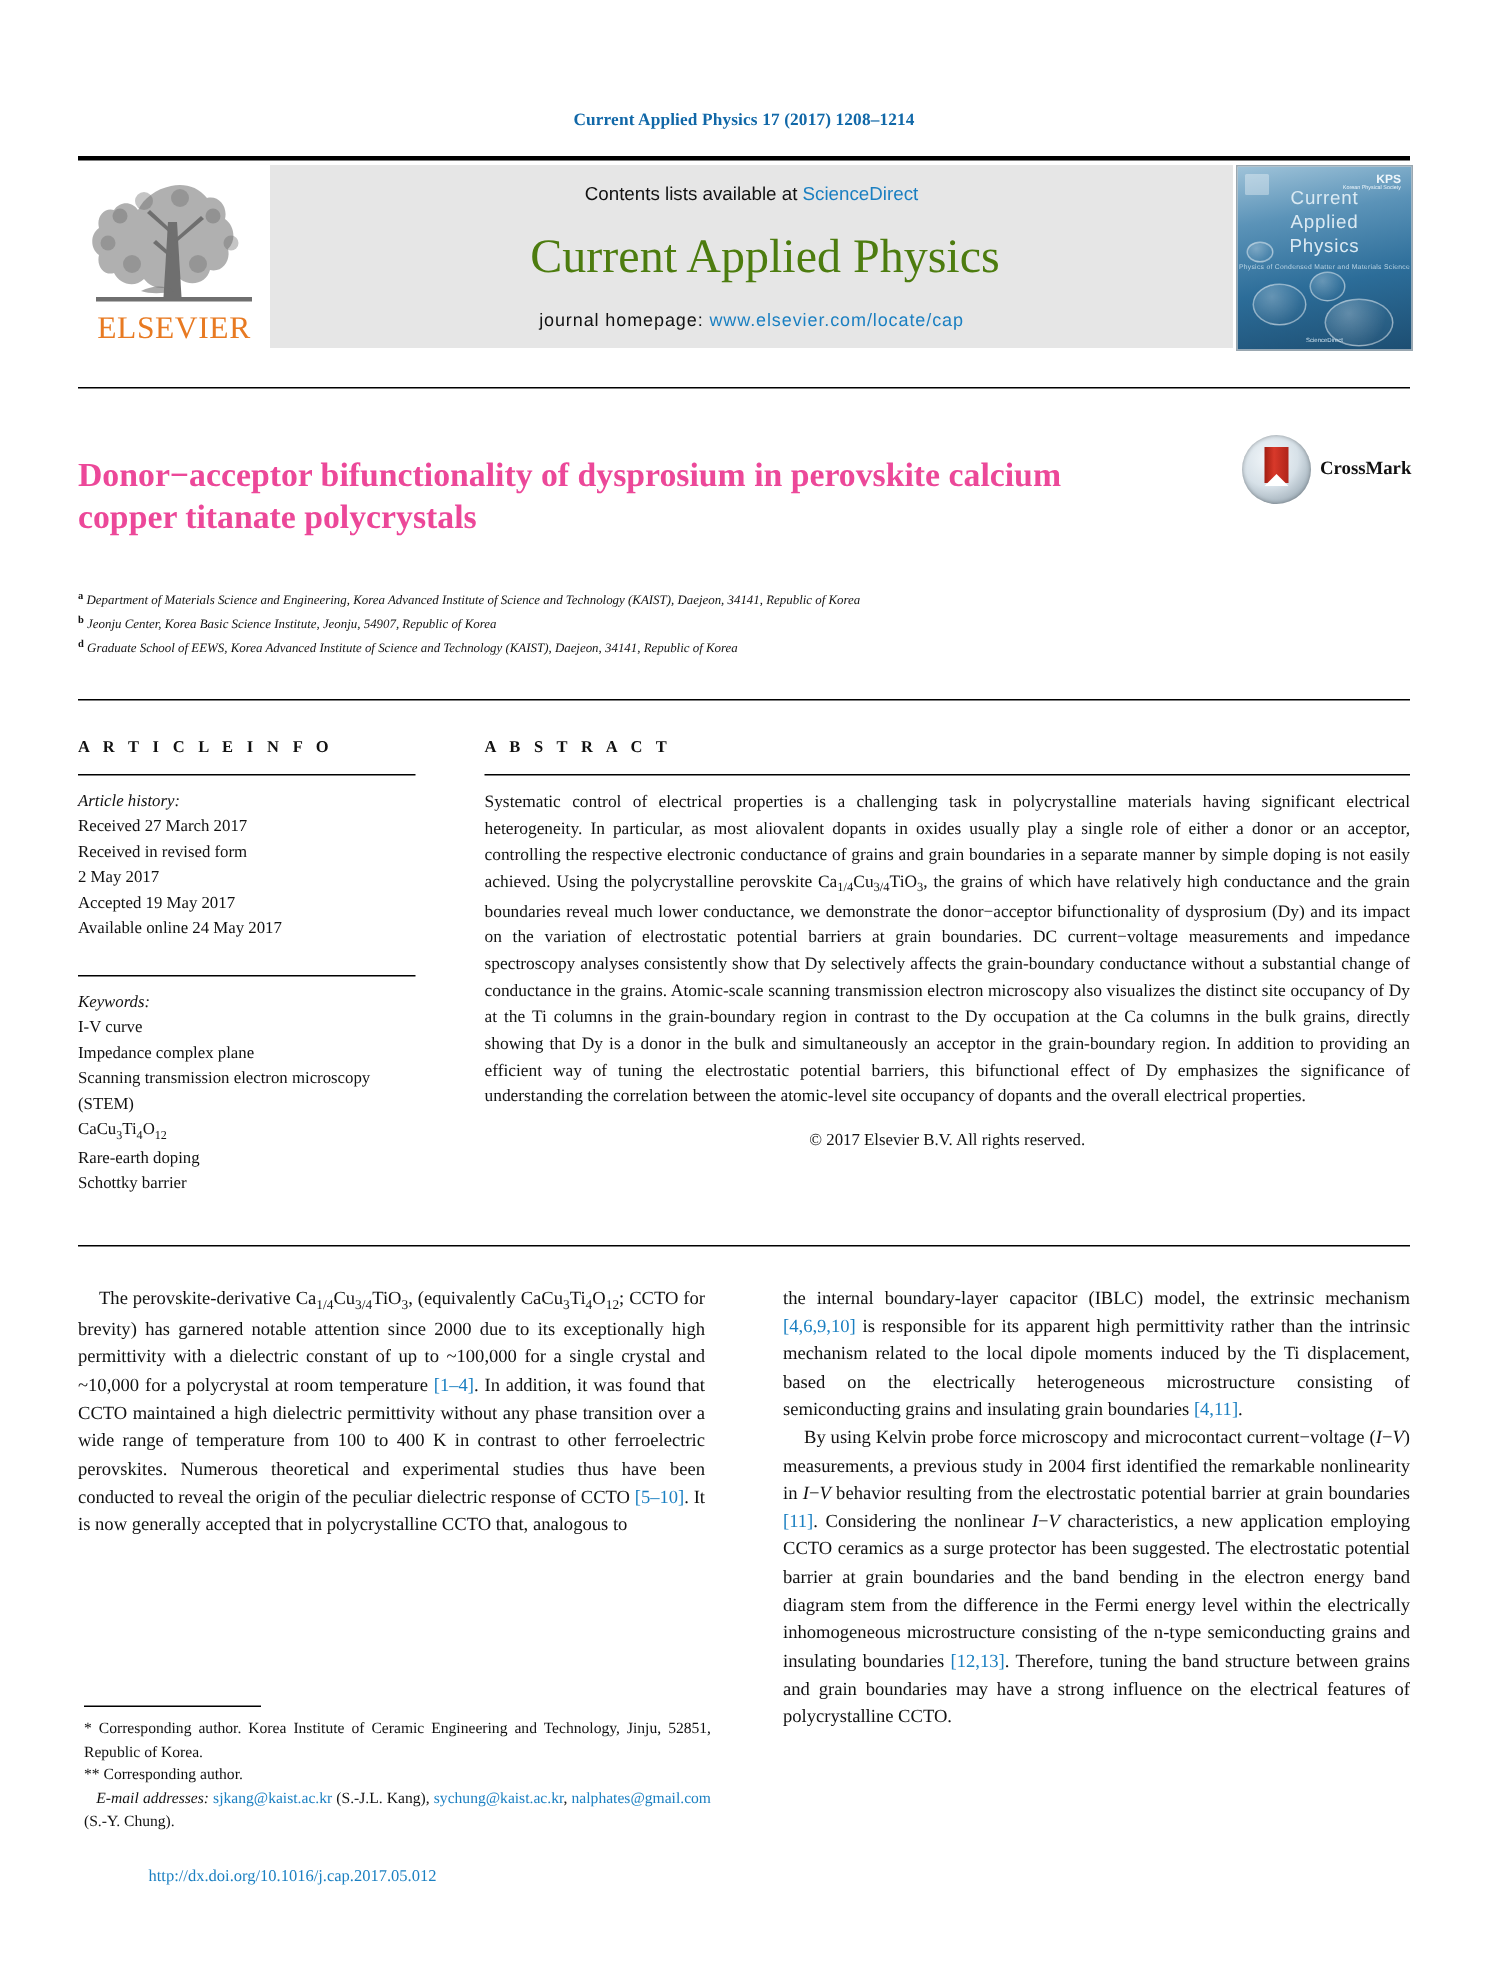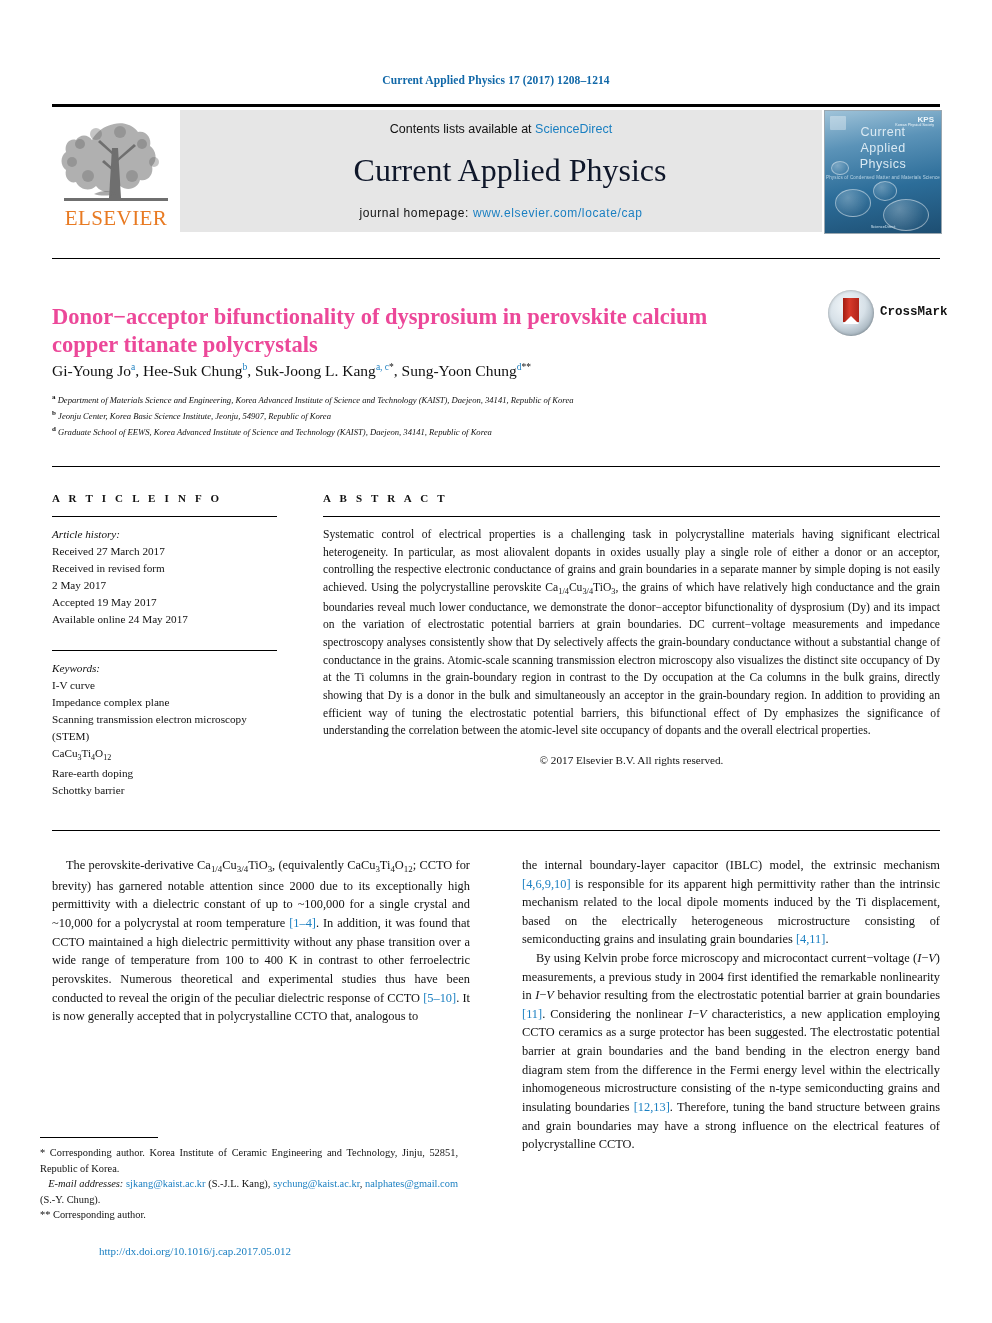--- a/index.html
+++ b/index.html
@@ -99,21 +99,21 @@
     color: #1a7fc1;
   }
   .journal-title {
     position: absolute;
     top: 42px;
     left: 0;
     width: 660px;
     text-align: center;
     font-family: "Liberation Serif", serif;
     font-size: 32px;
-    color: #0f172a;
+    color: #4d7c0f;
   }
   .homepage-line {
     position: absolute;
     top: 96px;
     left: 0;
     width: 642px;
     text-align: center;
     font-family: "Liberation Sans", sans-serif;
     font-size: 12px;
     letter-spacing: 0.6px;
@@ -230,21 +230,21 @@
     position: absolute;
     left: 15px; top: 26px;
     width: 0; height: 0;
     border-left: 8px solid transparent;
     border-right: 8px solid transparent;
     border-bottom: 8px solid #ffffff;
   }
   .crossmark .cm-label {
     position: absolute;
     left: 52px; top: 15px;
-    font-family: Liberation Mono, monospace;
+    font-family: Liberation Serif, serif;
     font-weight: bold;
     font-size: 12.5px;
     color: #111;
   }
 
   .authors {
     position: absolute;
     top: 362px;
     left: 52px;
     width: 820px;
@@ -377,21 +377,21 @@
     text-indent: 14px;
   }
   .para.noind { text-indent: 0; }
   .para + .para { margin-top: 0; }
   .ref { color: #1a7fc1; }
 
   
   .footnotes {
     position: absolute;
     top: 1137px;
-    left: 40px;
+    left: 56px;
     width: 418px;
   }
   .fn-rule {
     width: 118px;
     height: 1px;
     background: #000;
     margin-bottom: 7px;
   }
   .fn {
     font-family: "Liberation Serif", serif;
@@ -483,23 +483,20 @@
 
   <h1 class="article-title">Donor−acceptor bifunctionality of dysprosium in perovskite calcium copper titanate polycrystals</h1>
 
   <div class="crossmark">
     <div class="cm-circle"></div>
     <div class="cm-book"></div>
     <div class="cm-notch"></div>
     <div class="cm-label">CrossMark</div>
   </div>
 
-  <div class="authors">
-    <span>Gi-Young Jo</span><sup>a</sup><span>, </span><span>Hee-Suk Chung</span><sup>b</sup><span>, </span><span>Suk-Joong L. Kang</span><sup>a, c</sup><sup class="blk">*</sup><span>, </span><span>Sung-Yoon Chung</span><sup>d</sup><sup class="blk">**</sup>
-  </div>
 
   <div class="affils">
     <div><sup>a</sup> <span>Department of Materials Science and Engineering, Korea Advanced Institute of Science and Technology (KAIST), Daejeon, 34141, Republic of Korea</span></div>
     <div><sup>b</sup> <span>Jeonju Center, Korea Basic Science Institute, Jeonju, 54907, Republic of Korea</span></div>
     <div><sup>d</sup> <span>Graduate School of EEWS, Korea Advanced Institute of Science and Technology (KAIST), Daejeon, 34141, Republic of Korea</span></div>
   </div>
 
   <div class="rule-abs-top"></div>
 
   <div class="info-col">
@@ -549,28 +546,28 @@
       the internal boundary-layer capacitor (IBLC) model, the extrinsic mechanism <span class="ref">[4,6,9,10]</span> is responsible for its apparent high permittivity rather than the intrinsic mechanism related to the local dipole moments induced by the Ti displacement, based on the electrically heterogeneous microstructure consisting of semiconducting grains and insulating grain boundaries <span class="ref">[4,11]</span>.
     </p>
     <p class="para">
       By using Kelvin probe force microscopy and microcontact current−voltage (<i>I</i>−<i>V</i>) measurements, a previous study in 2004 first identified the remarkable nonlinearity in <i>I</i>−<i>V</i> behavior resulting from the electrostatic potential barrier at grain boundaries <span class="ref">[11]</span>. Considering the nonlinear <i>I</i>−<i>V</i> characteristics, a new application employing CCTO ceramics as a surge protector has been suggested. The electrostatic potential barrier at grain boundaries and the band bending in the electron energy band diagram stem from the difference in the Fermi energy level within the electrically inhomogeneous microstructure consisting of the n-type semiconducting grains and insulating boundaries <span class="ref">[12,13]</span>. Therefore, tuning the band structure between grains and grain boundaries may have a strong influence on the electrical features of polycrystalline CCTO.
     </p>
   </div>
 
   <div class="footnotes">
     <div class="fn-rule"></div>
     <div class="fn">* Corresponding author. Korea Institute of Ceramic Engineering and Technology, Jinju, 52851, Republic of Korea.</div>
+    <div class="fn">** Corresponding author.</div>
     <div class="fn">
       &nbsp;&nbsp;&nbsp;<span class="it">E-mail addresses:</span>
       <span class="lnk">sjkang@kaist.ac.kr</span>
       <span>(S.-J.L. Kang),</span>
       <span class="lnk">sychung@kaist.ac.kr</span><span>,</span>
       <span class="lnk">nalphates@gmail.com</span>
       <span>(S.-Y. Chung).</span>
     </div>
-    <div class="fn">** Corresponding author.</div>
   </div>
 
   <div class="doi-block">
     <div class="lnk">http://dx.doi.org/10.1016/j.cap.2017.05.012</div>
   </div>
 
 </div>
 
 </body></html>

